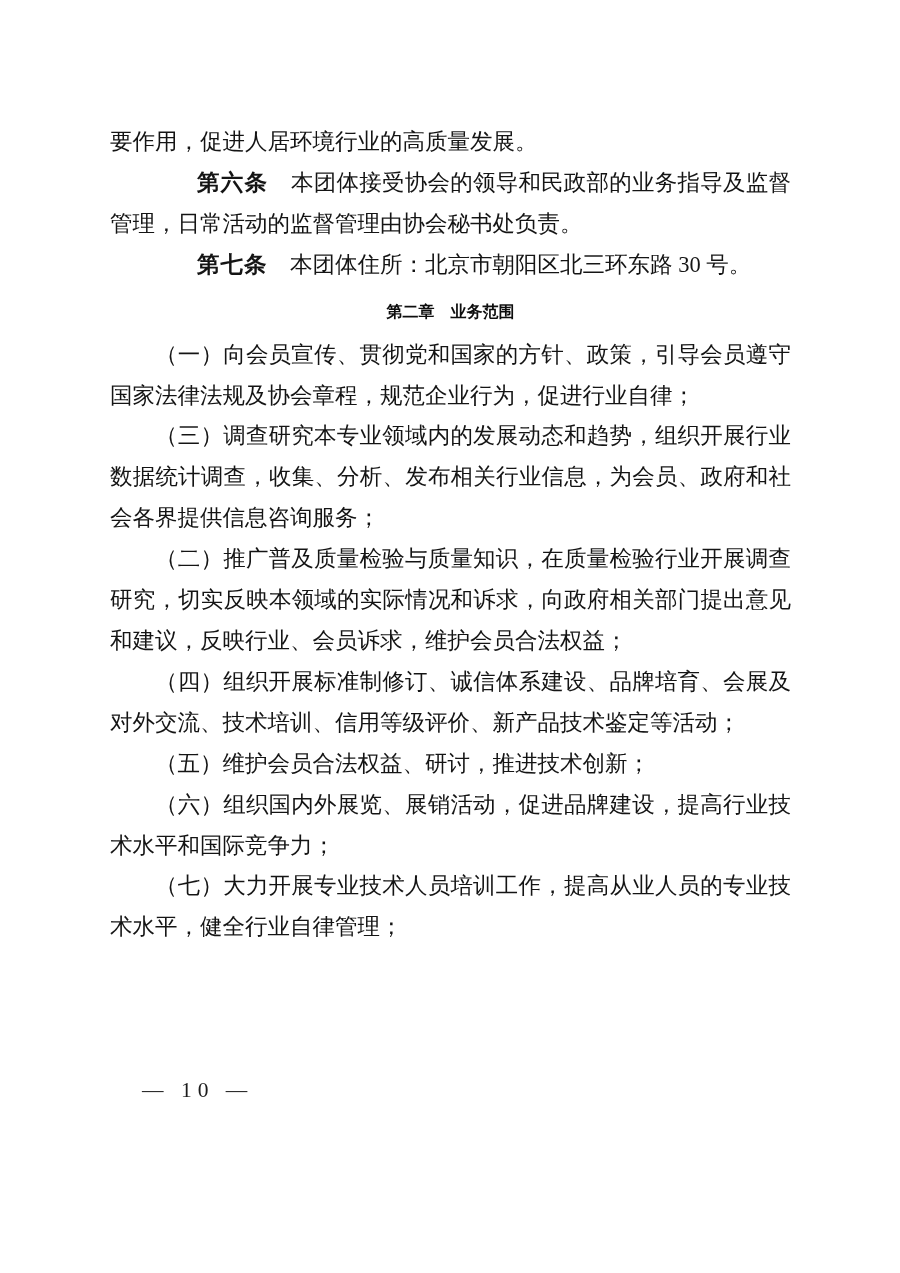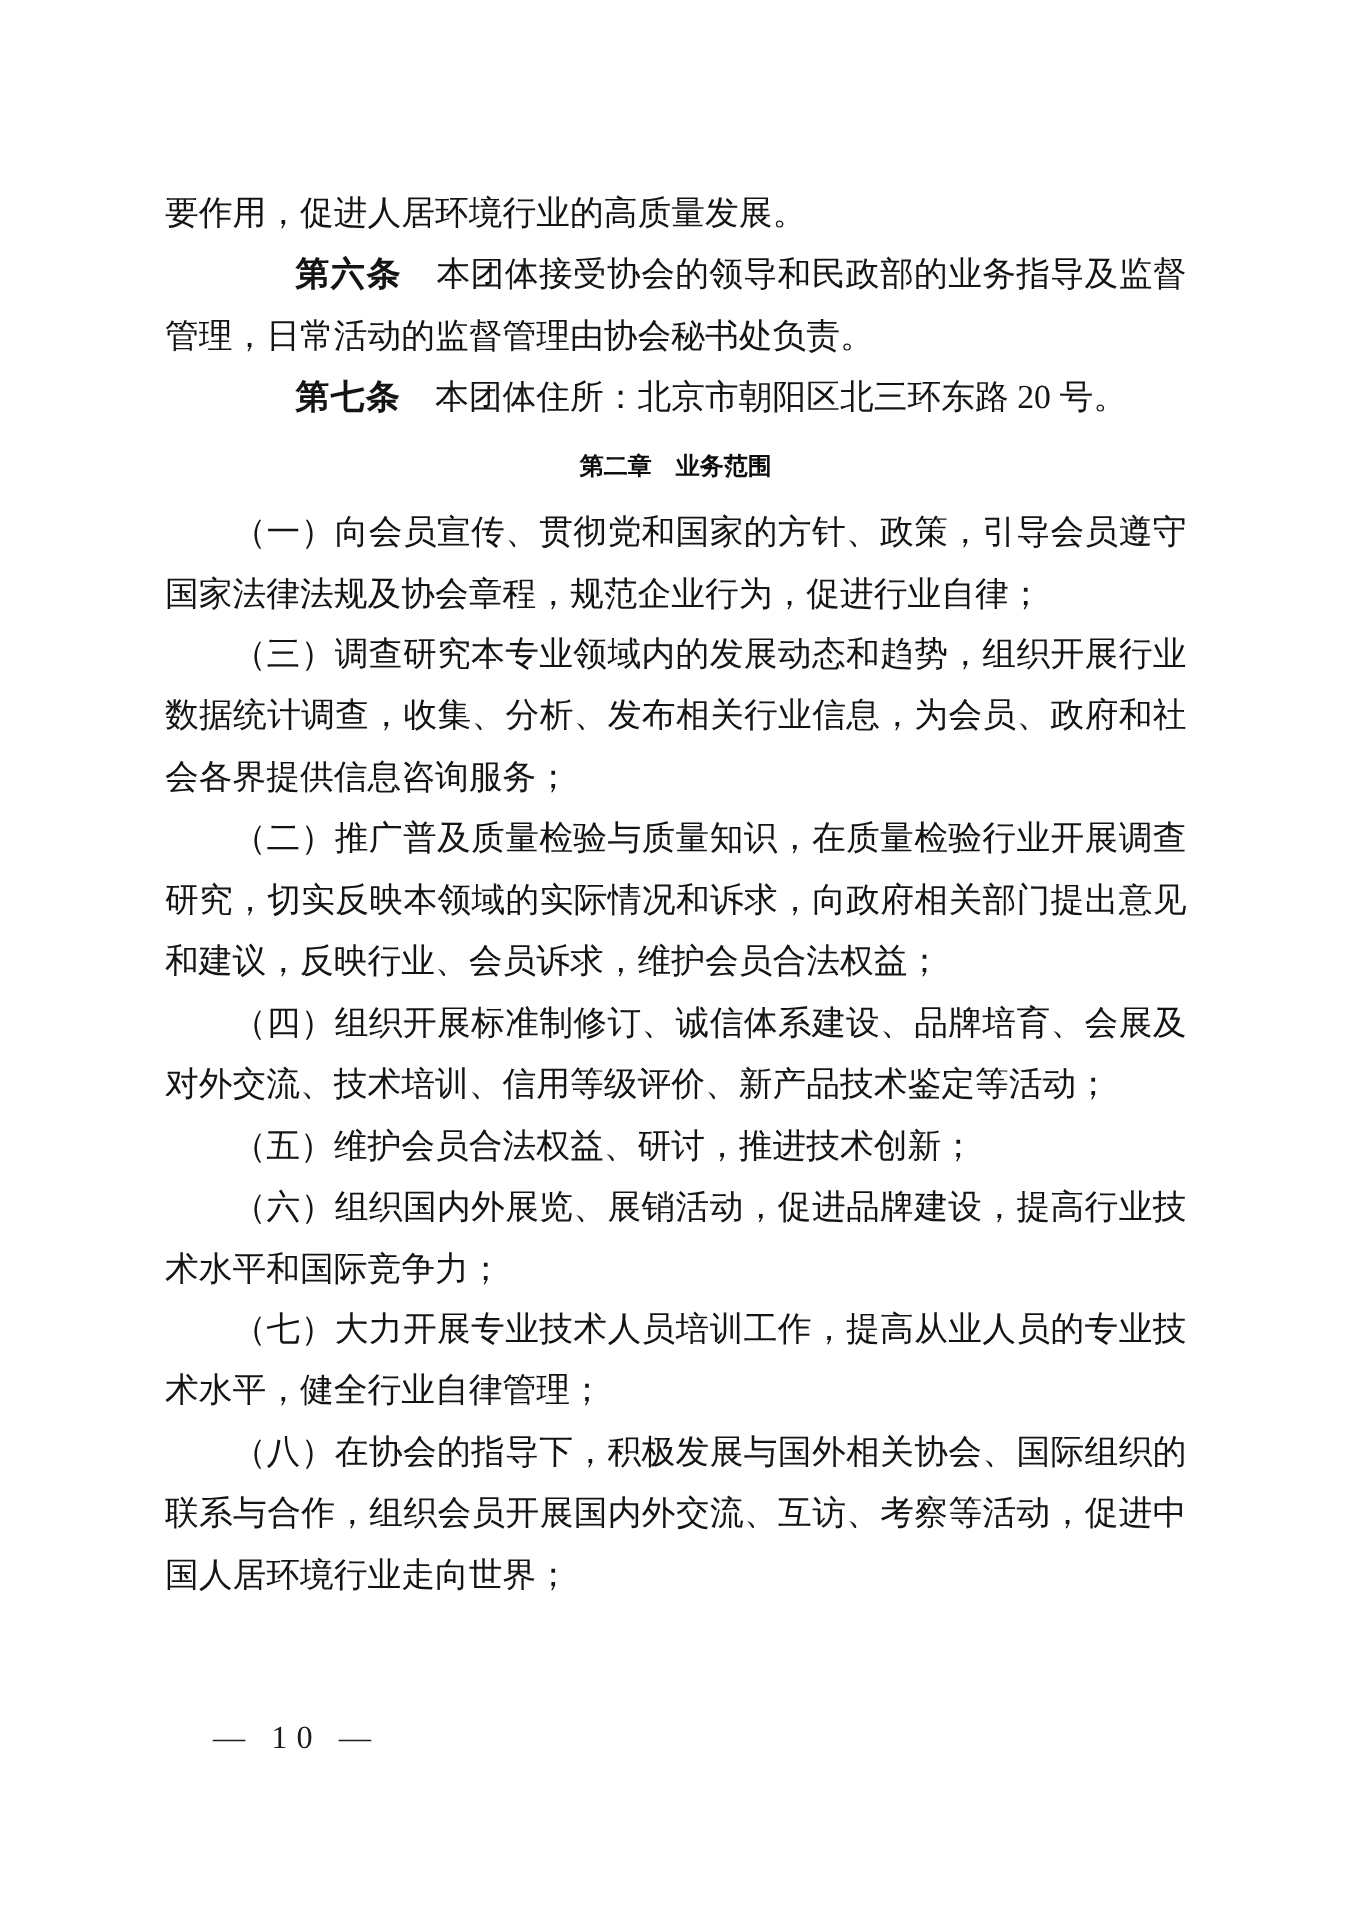--- a/index.html
+++ b/index.html
@@ -43,41 +43,40 @@
     font-size: 16px;
     line-height: 45px;
     font-weight: 700;
     text-align: center;
     font-family: "Liberation Sans", sans-serif;
     color: #0d0d0d;
   }
   .page-number {
     position: absolute;
     left: 142px;
-    top: 1144px;
+    top: 1076px;
     font-size: 21.5px;
     line-height: 28px;
     letter-spacing: 6px;
     color: #1b1b1b;
     font-family: "Liberation Serif", serif;
     white-space: pre;
   }
 </style>
 </head>
 <body>
 
 <div class="doc-page">
   <div class="doc-body">
       <p class="para">要作用，促进人居环境行业的高质量发展。</p>
       <p class="para indent"><span class="article-label">第六条</span>　<span>本团体接受协会的领导和民政部的业务指导及监督管理，日常活动的监督管理由协会秘书处负责。</span></p>
-      <p class="para indent"><span class="article-label">第七条</span>　<span>本团体住所：北京市朝阳区北三环东路 20 号。</span></p>
+      <p class="para indent"><span class="article-label">第七条</span>　<span>本团体住所：北京市朝阳区北三环东路 30 号。</span></p>
       <p class="chapter-heading">第二章　业务范围</p>
       <p class="para indent">（一）向会员宣传、贯彻党和国家的方针、政策，引导会员遵守国家法律法规及协会章程，规范企业行为，促进行业自律；</p>
       <p class="para indent">（三）调查研究本专业领域内的发展动态和趋势，组织开展行业数据统计调查，收集、分析、发布相关行业信息，为会员、政府和社会各界提供信息咨询服务；</p>
       <p class="para indent">（二）推广普及质量检验与质量知识，在质量检验行业开展调查研究，切实反映本领域的实际情况和诉求，向政府相关部门提出意见和建议，反映行业、会员诉求，维护会员合法权益；</p>
       <p class="para indent">（四）组织开展标准制修订、诚信体系建设、品牌培育、会展及对外交流、技术培训、信用等级评价、新产品技术鉴定等活动；</p>
       <p class="para indent">（五）维护会员合法权益、研讨，推进技术创新；</p>
       <p class="para indent">（六）组织国内外展览、展销活动，促进品牌建设，提高行业技术水平和国际竞争力；</p>
       <p class="para indent">（七）大力开展专业技术人员培训工作，提高从业人员的专业技术水平，健全行业自律管理；</p>
-      <p class="para indent">（八）在协会的指导下，积极发展与国外相关协会、国际组织的联系与合作，组织会员开展国内外交流、互访、考察等活动，促进中国人居环境行业走向世界；</p>
     </div>
   <div class="page-number">— 10 —</div>
 </div>
 
 </body></html>

